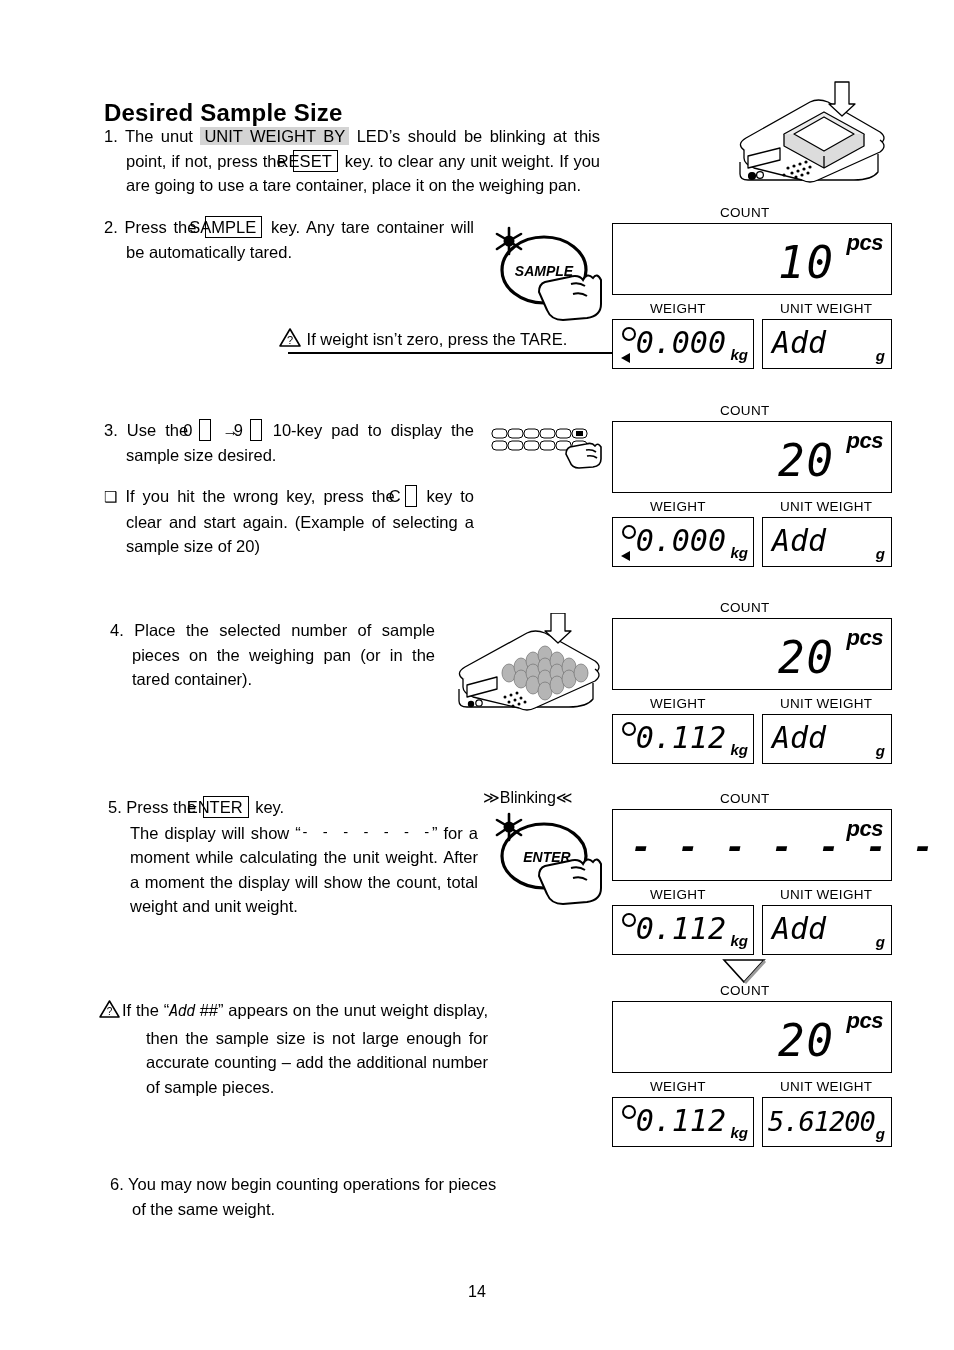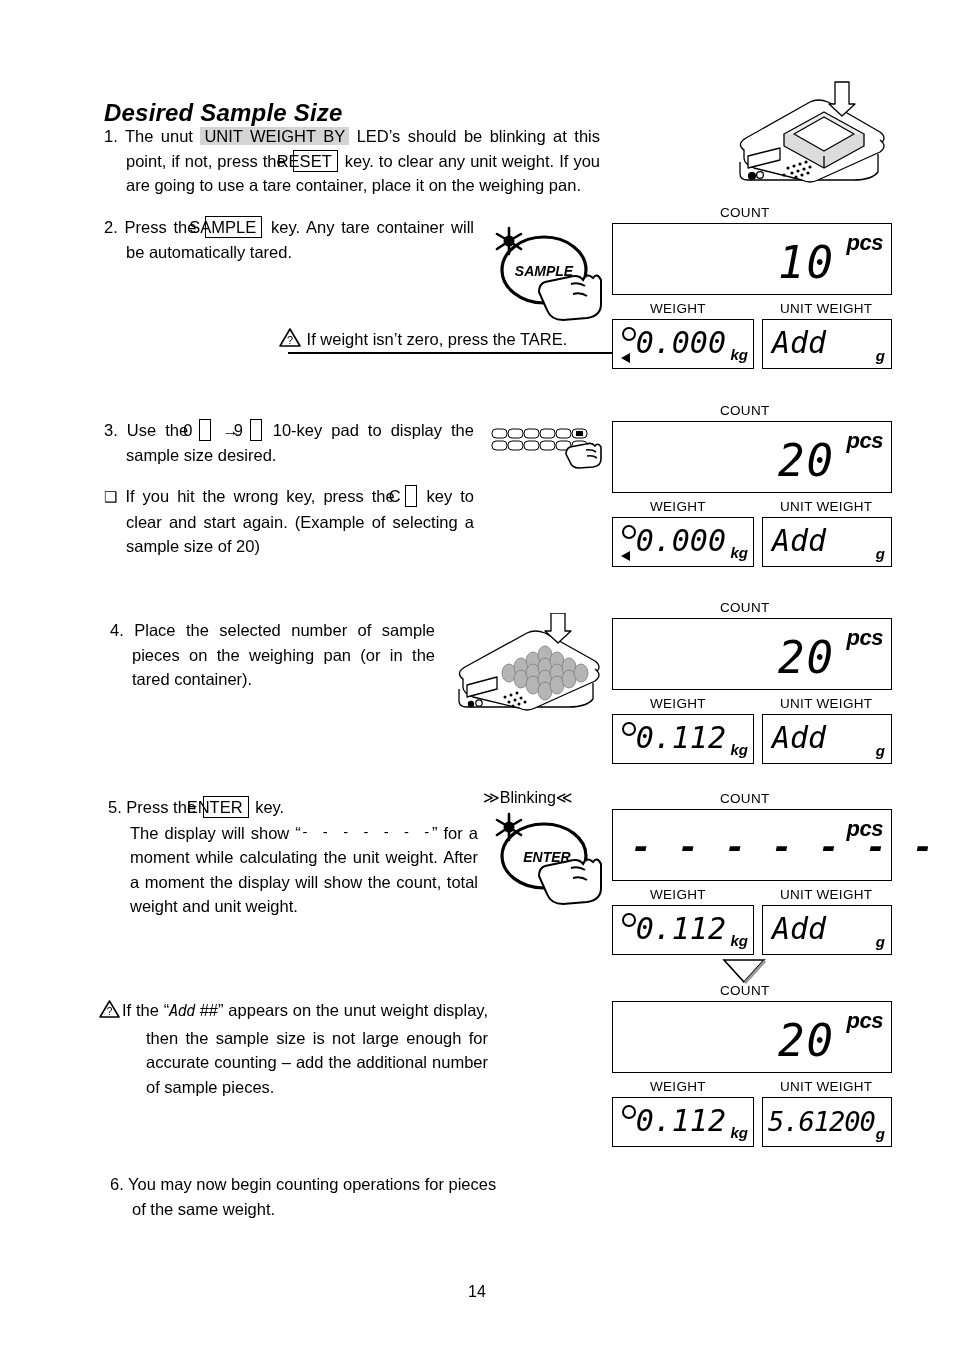--- a/index.html
+++ b/index.html
@@ -13,21 +13,20 @@
     color: #000;
     overflow: hidden;
   }
   .page { position: absolute; inset: 0; }
 
   
   .title {
     position: absolute; left: 104px; top: 99px;
     font-size: 24px; font-weight: bold;
     letter-spacing: .2px;
-    font-style: italic;
   }
 
   
   .step {
     position: absolute;
     font-size: 16.5px;
     line-height: 24.5px;
     text-align: justify;
     color: #000;
   }

